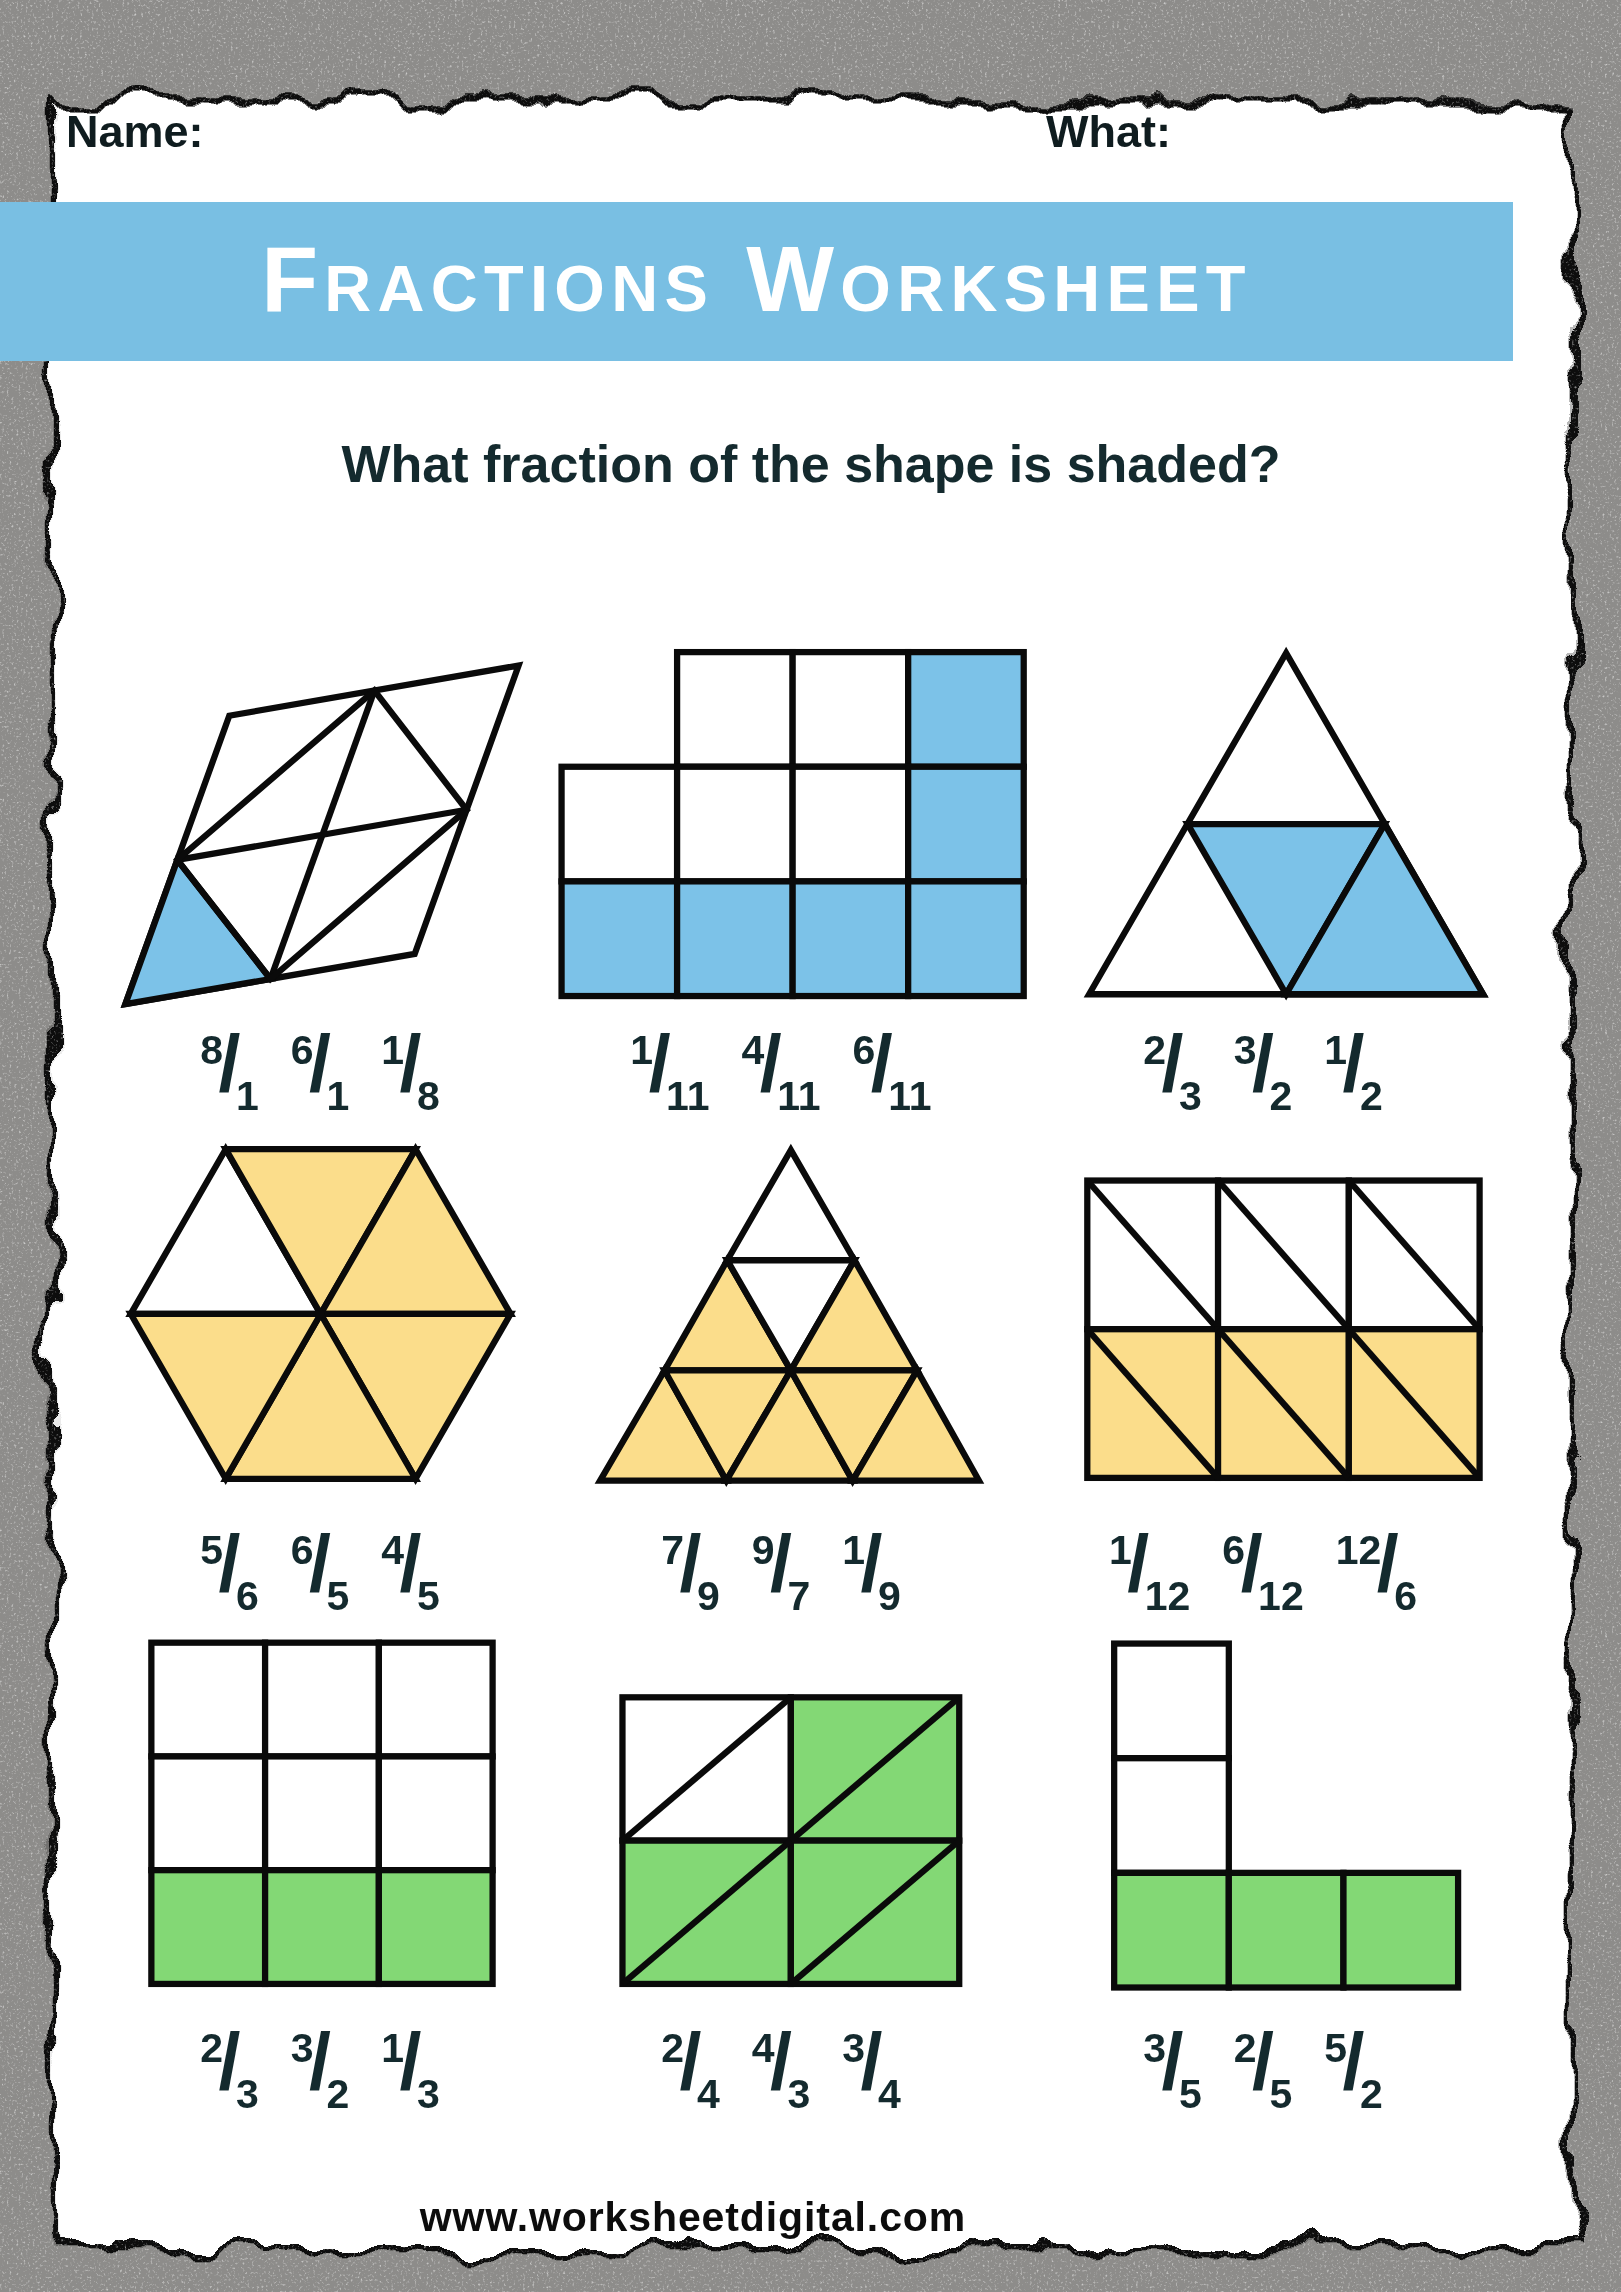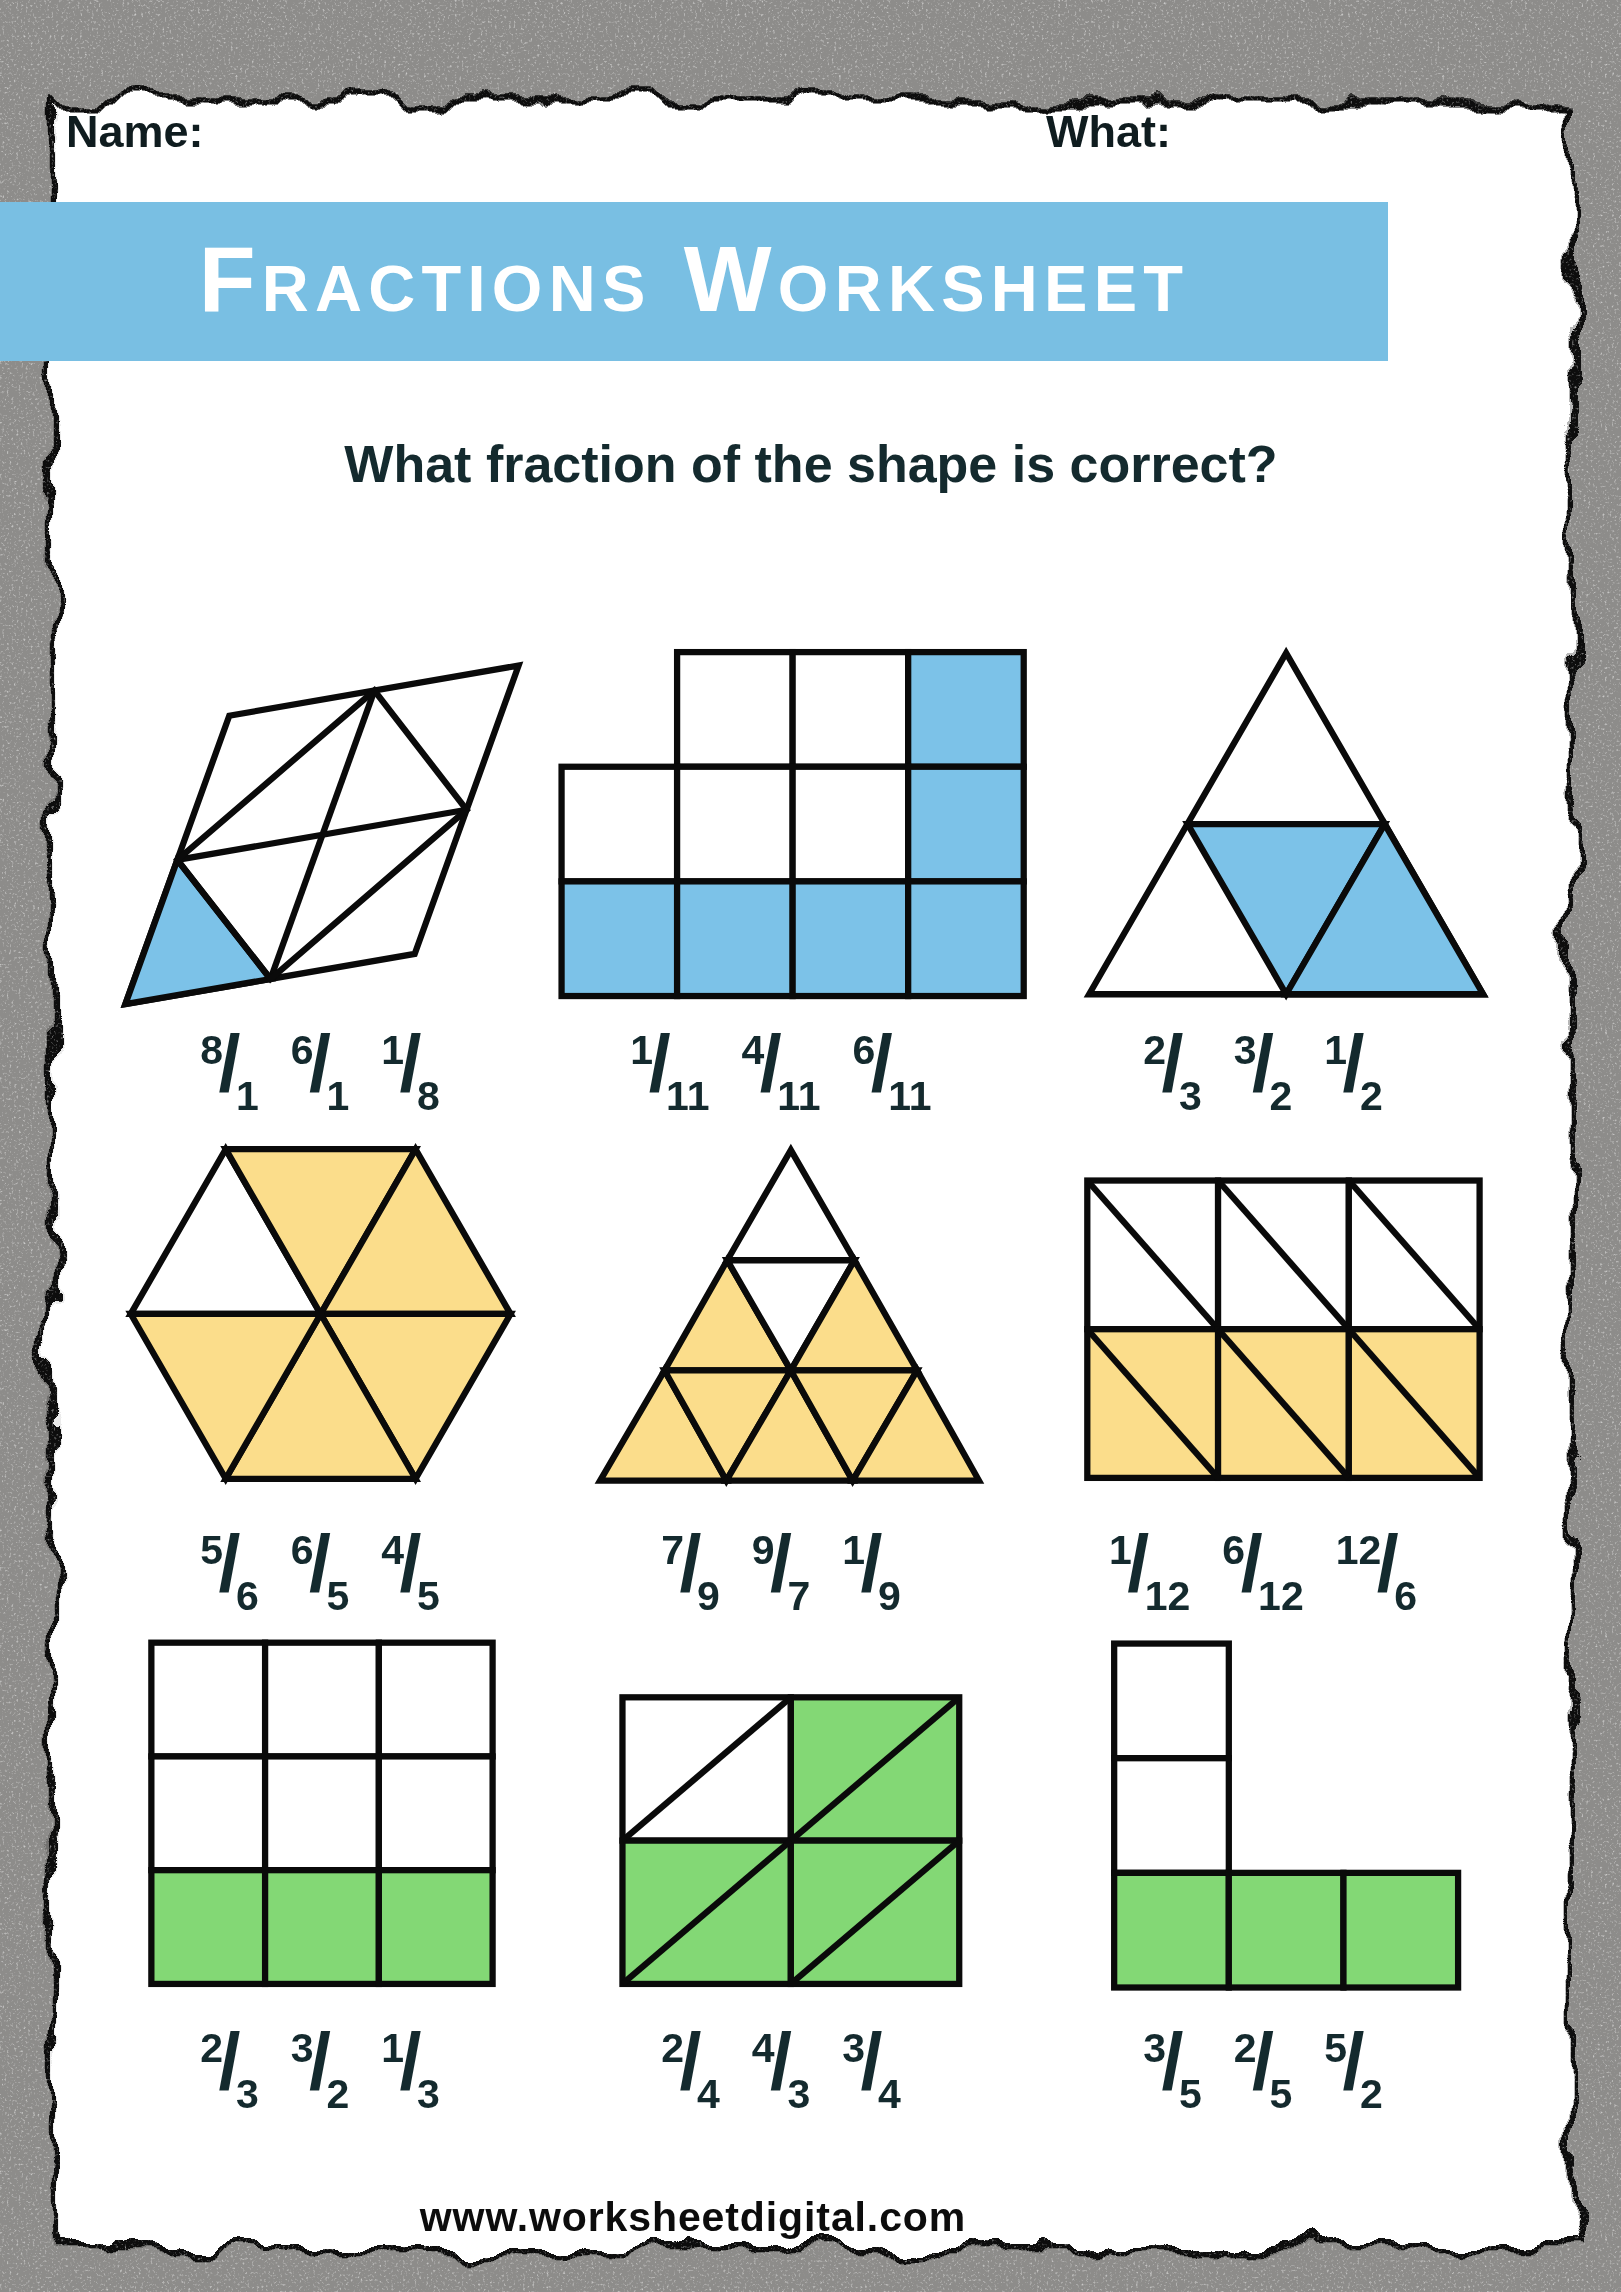--- a/index.html
+++ b/index.html
@@ -9,21 +9,21 @@
   html,body{margin:0;padding:0;}
   body{
     width:1622px;height:2293px;position:relative;overflow:hidden;
     background:var(--border-gray);
     font-family:"Liberation Sans", sans-serif;
   }
   svg.bg, svg.shapes{position:absolute;left:0;top:0;width:1622px;height:2293px;}
   .namedate{position:absolute;left:0;top:106px;width:1622px;font-size:45px;font-weight:600;color:#0f1c1f;}
   .name-label{position:absolute;left:66px;top:0;text-align:center;}
   .date-label{position:absolute;left:1046px;top:0;}
-  .banner{position:absolute;left:0;top:202px;width:1388px;height:159px;background:var(--banner);}
+  .banner{position:absolute;left:0;top:202px;width:1513px;height:159px;background:var(--banner);}
   .banner h1{
     margin:0;height:159px;line-height:154px;text-align:center;color:#ffffff;
     font-size:93px;font-weight:800;letter-spacing:6.3px;font-variant-caps:small-caps;
   }
   .heading{position:absolute;left:0;top:428px;width:1622px;text-align:center;color:var(--ink);
     font-size:52px;font-weight:800;line-height:73px;}
   .opts{position:absolute;display:flex;gap:32px;transform:translateX(-50%);white-space:nowrap;}
   .frac{display:inline-flex;align-items:flex-start;color:var(--ink);font-weight:800;line-height:1;}
   .frac .num{font-size:41px;margin-top:1.8px;}
   .frac .sl{font-size:79px;font-weight:700;line-height:0.92;margin:0 -4.5px;}
@@ -55,21 +55,21 @@
 <div class="namedate">
   <span class="name-label">Name:</span>
   <span class="date-label">What:</span>
 </div>
 
 <div class="banner">
   <h1>Fractions Worksheet</h1>
 </div>
 
 <div class="heading">
-  <div>What fraction of the shape is correct?</div>
+  <div>What fraction of the shape is shaded?</div>
 </div>
 
 <svg class="shapes" viewBox="0 0 1811 2560">
 
   <g>
     <polygon class="f-w" points="140,1121 463,1065 579,743 256,799"></polygon>
     <polygon class="f-b" points="140,1121 198,960 302,1093"></polygon>
     <line x1="302" y1="1093" x2="418" y2="771"></line>
     <line x1="198" y1="960" x2="521" y2="904"></line>
     <polygon class="f-n" points="302,1093 521,904 418,771 198,960"></polygon>

